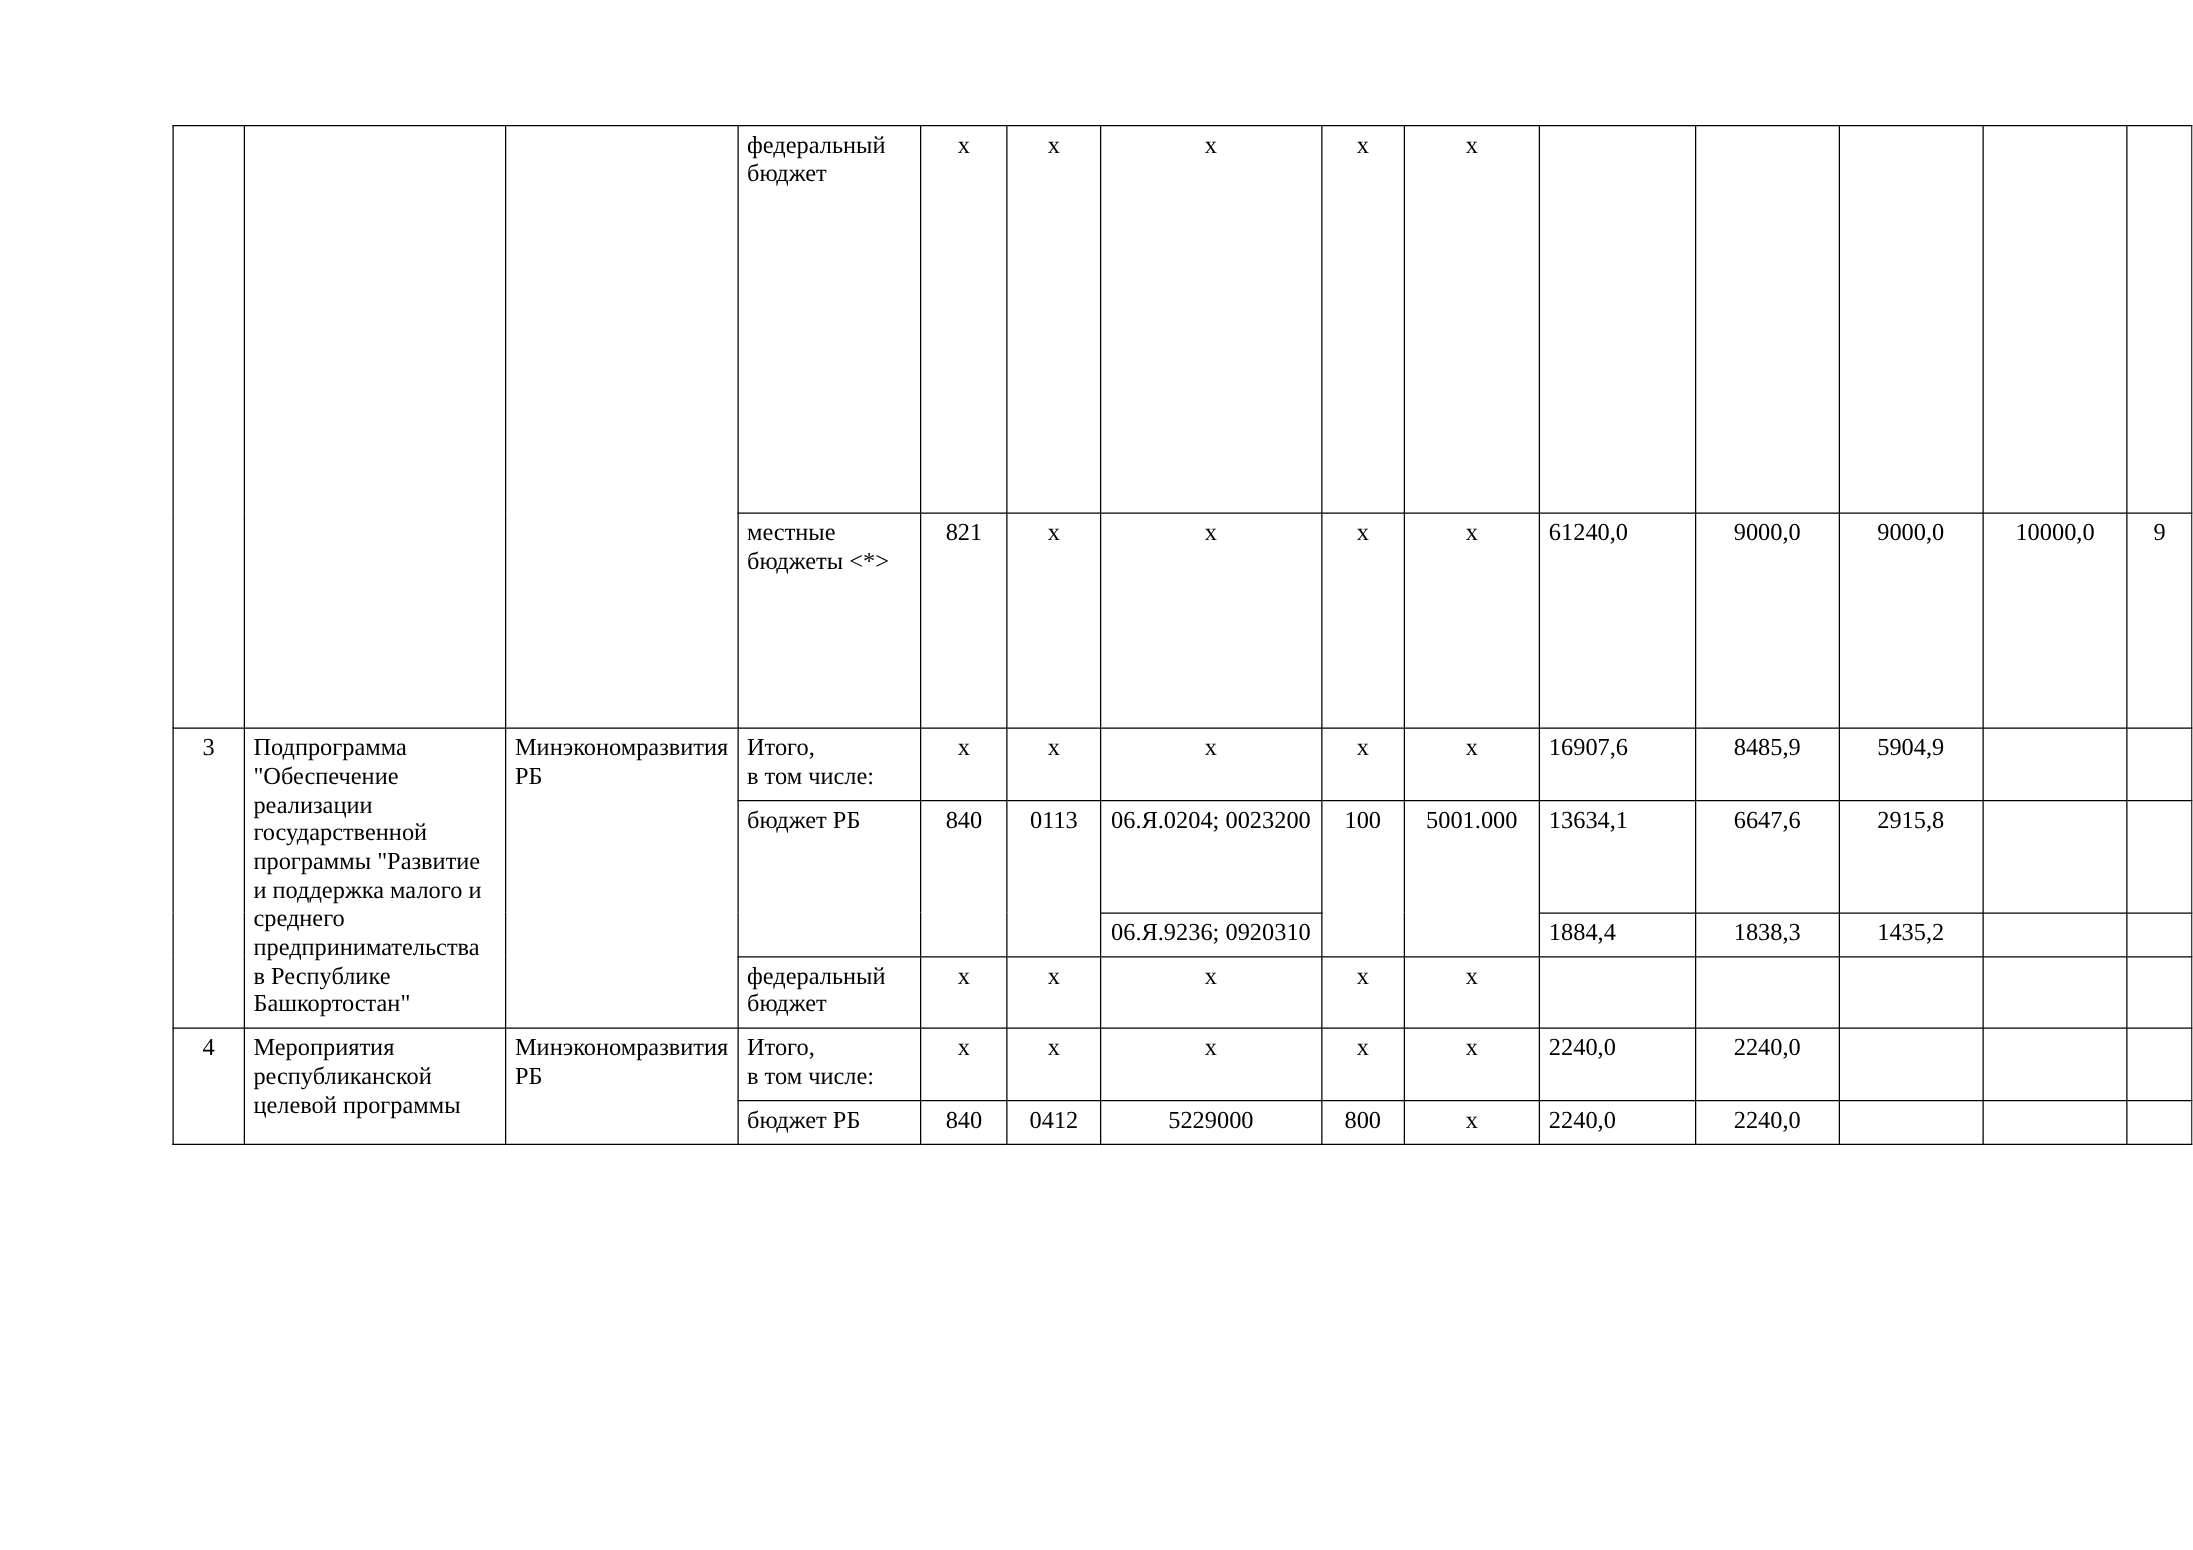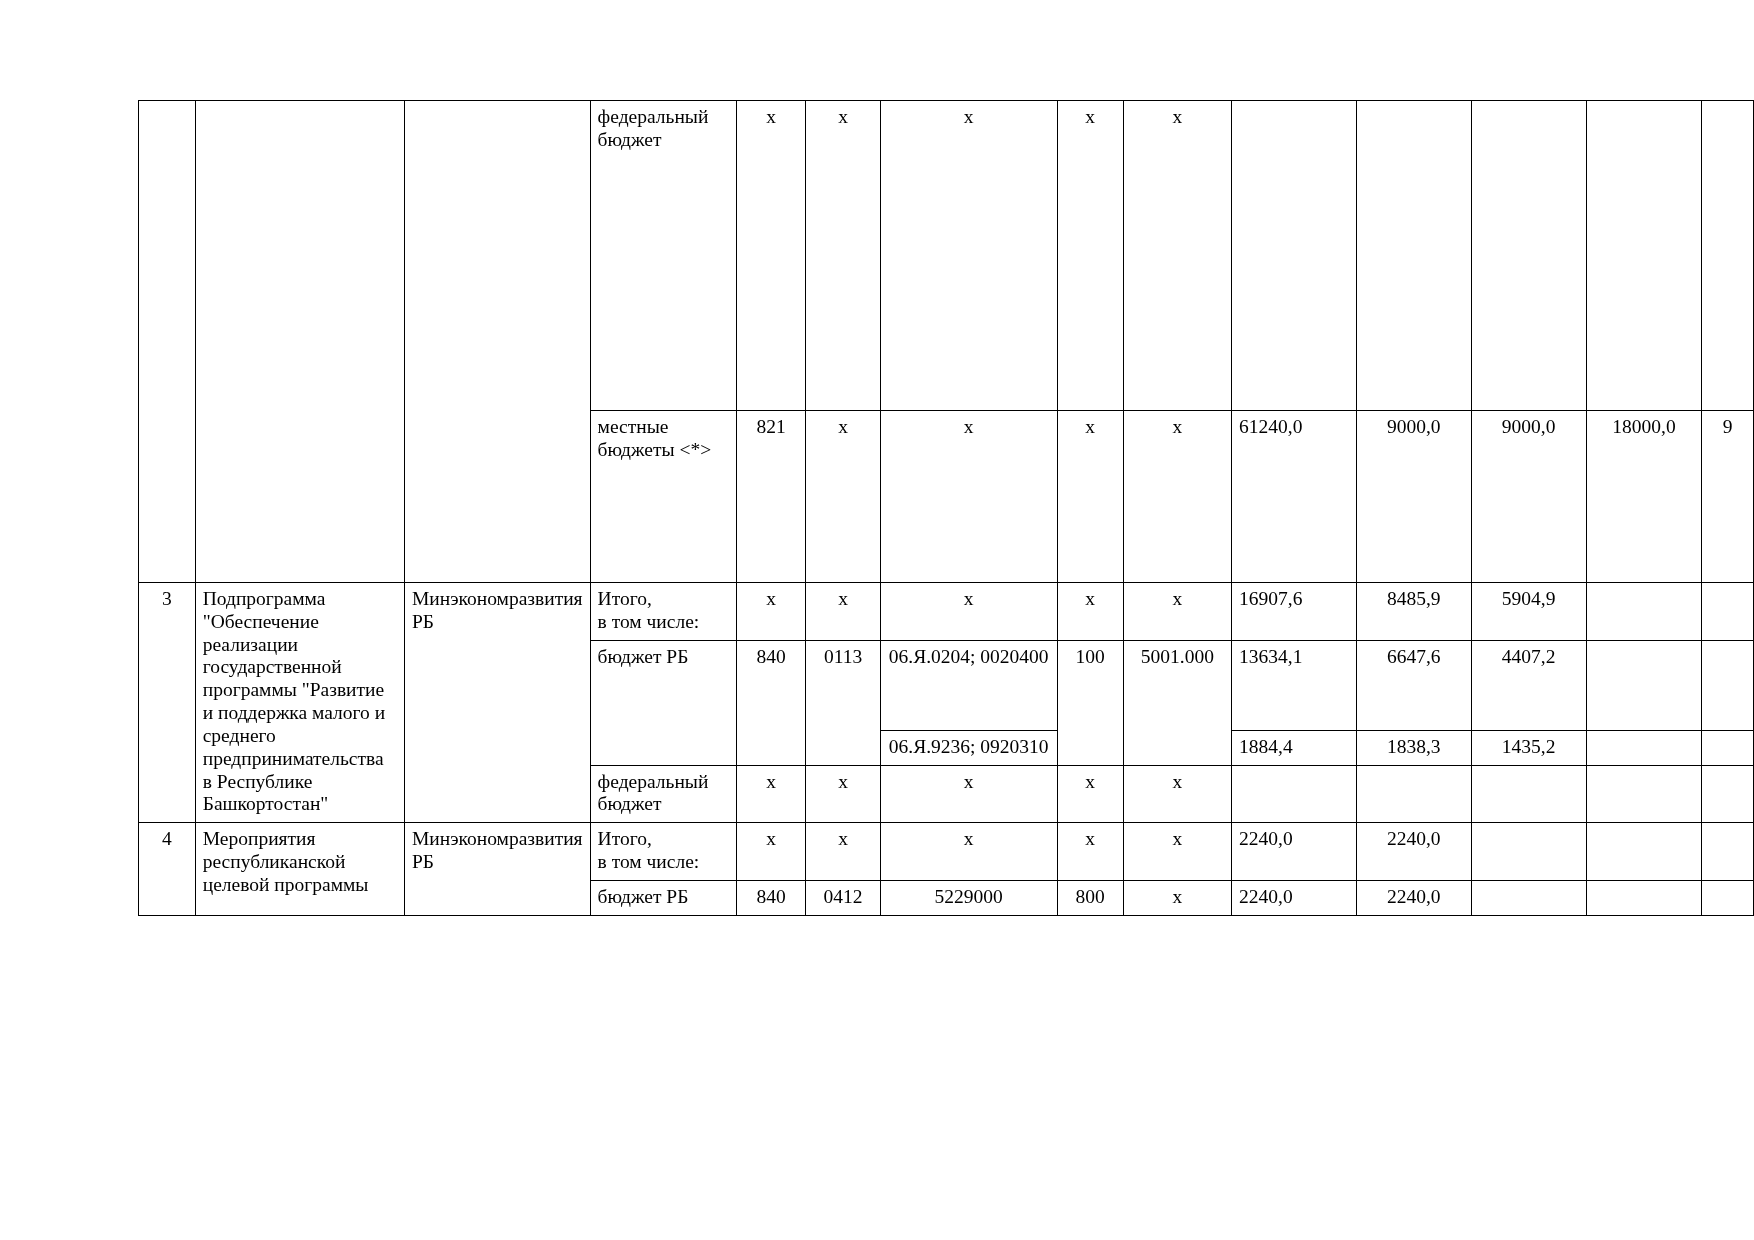--- a/index.html
+++ b/index.html
@@ -93,21 +93,21 @@
       <tr>
         <td class="c-src pad-bottom">местные бюджеты &lt;*&gt;</td>
         <td class="c-gl">821</td>
         <td class="c-rz">x</td>
         <td class="c-cel">x</td>
         <td class="c-vr">x</td>
         <td class="c-code">x</td>
         <td class="c-money nowrapnum">61240,0</td>
         <td class="c-money-l nowrapnum">9000,0</td>
         <td class="c-money-l nowrapnum">9000,0</td>
-        <td class="c-money-l nowrapnum">18000,0</td>
+        <td class="c-money-l nowrapnum">10000,0</td>
         <td class="c-cut">9</td>
       </tr>
 
       <tr>
         <td class="c-num" rowspan="4">3</td>
         <td class="c-name" rowspan="4">Подпрограмма "Обеспечение реализации государственной программы "Развитие и поддержка малого и среднего предпринимательства в Республике Башкортостан"</td>
         <td class="c-exec" rowspan="4">Минэкономразвития РБ</td>
         <td class="c-src" style="white-space: pre-line;">Итого,
 в том числе:</td>
         <td class="c-gl">x</td>
@@ -118,26 +118,26 @@
         <td class="c-money nowrapnum">16907,6</td>
         <td class="c-money-l nowrapnum">8485,9</td>
         <td class="c-money-l nowrapnum">5904,9</td>
         <td class="c-money-l"></td>
         <td class="c-cut"></td>
       </tr>
       <tr>
         <td class="c-src" rowspan="2">бюджет РБ</td>
         <td class="c-gl" rowspan="2">840</td>
         <td class="c-rz" rowspan="2">0113</td>
-        <td class="c-cel">06.Я.0204; 0020400</td>
+        <td class="c-cel">06.Я.0204; 0023200</td>
         <td class="c-vr" rowspan="2">100</td>
         <td class="c-code" rowspan="2">5001.000</td>
         <td class="c-money nowrapnum">13634,1</td>
         <td class="c-money-l nowrapnum">6647,6</td>
-        <td class="c-money-l nowrapnum">4407,2</td>
+        <td class="c-money-l nowrapnum">2915,8</td>
         <td class="c-money-l"></td>
         <td class="c-cut"></td>
       </tr>
       <tr>
         <td class="c-cel">06.Я.9236; 0920310</td>
         <td class="c-money nowrapnum">1884,4</td>
         <td class="c-money-l nowrapnum">1838,3</td>
         <td class="c-money-l nowrapnum">1435,2</td>
         <td class="c-money-l"></td>
         <td class="c-cut"></td>

